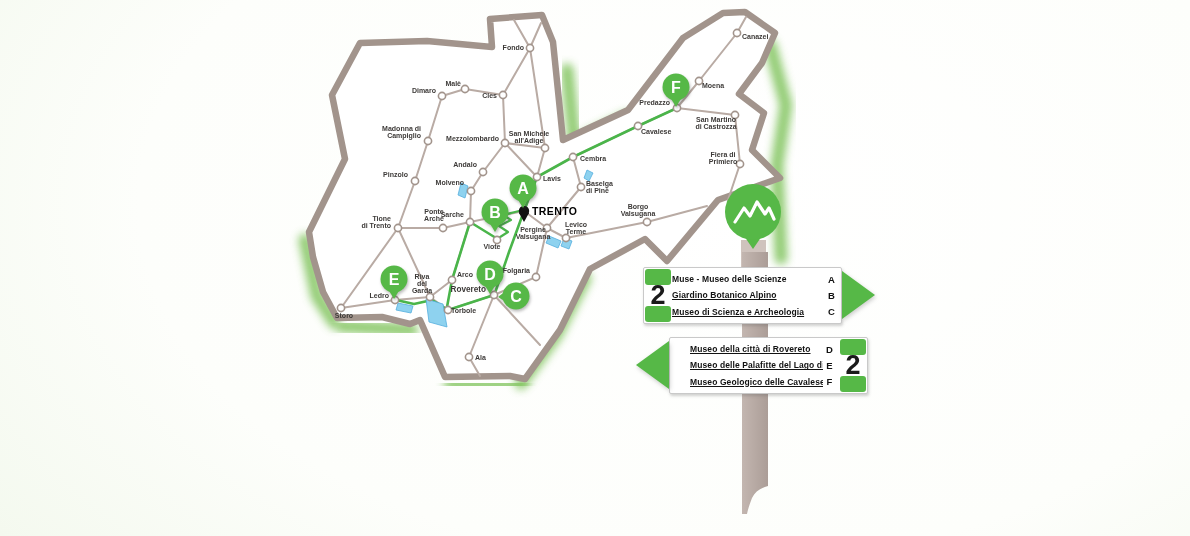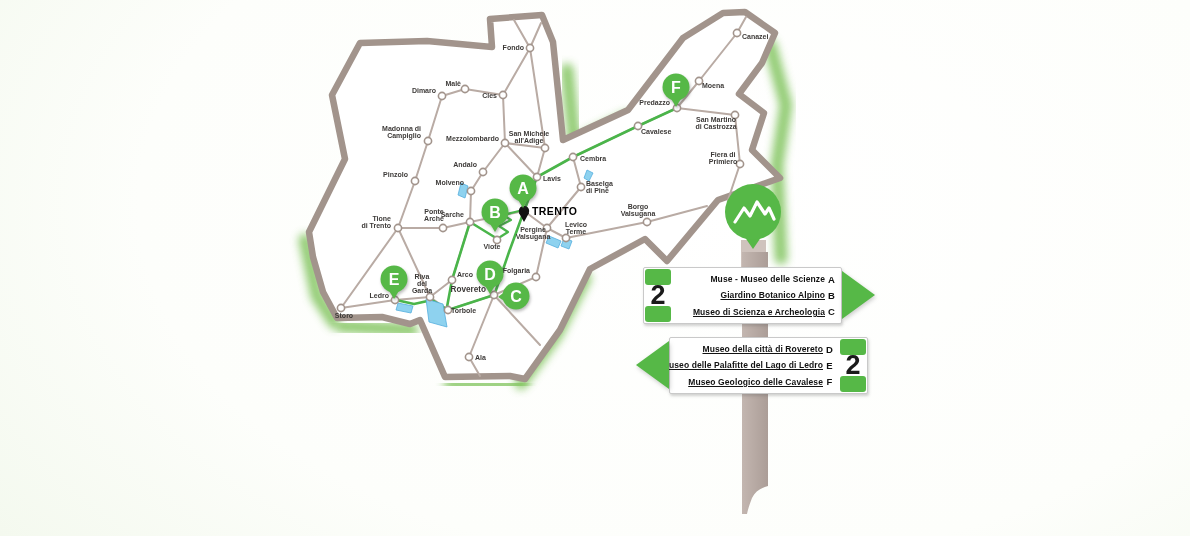--- a/index.html
+++ b/index.html
@@ -14,22 +14,22 @@
     border:1px solid #c9c9c9;border-radius:2px;box-sizing:border-box;
     box-shadow:1px 2px 3px rgba(90,90,90,.28);display:flex;
   }
   #sign1{left:643px;top:267px;}
   #sign2{left:669px;top:337px;}
   .numcol{width:28px;flex:none;position:relative;display:flex;align-items:center;justify-content:center;}
   .tab{position:absolute;left:1px;right:1px;height:16px;background:var(--green);border-radius:3px;}
   .tab.top{top:1px}
   .tab.bot{bottom:1px}
   .num{font-weight:700;font-size:27px;line-height:1;color:#1a1a1a;}
-  .rows{flex:1;display:flex;flex-direction:column;justify-content:space-around;padding:3px 3px 3px 0;min-width:0;align-items:flex-end;}
-  #sign2 .rows{padding-left:0;}
+  .rows{flex:1;display:flex;flex-direction:column;justify-content:space-around;padding:3px 3px 3px 0;min-width:0;}
+  #sign2 .rows{padding-left:20px;}
   .row{display:flex;align-items:center;height:16px;}
   .lbl{flex:1;font-weight:700;font-size:8.5px;color:#121212;letter-spacing:.1px;white-space:nowrap;overflow:hidden;text-decoration:underline;}
   .lbl.ul{text-decoration:underline;text-underline-offset:2px;}
   .ltr{width:13px;flex:none;text-align:center;font-weight:700;font-size:9.5px;color:#121212;}
   .arrow{position:absolute;width:0;height:0;border-top:24px solid transparent;border-bottom:24px solid transparent;
          filter:drop-shadow(1px 2px 2px rgba(90,90,90,.3));}
   .arrow-right{left:842px;top:271px;border-left:33px solid var(--green);}
   .arrow-left{left:636px;top:341px;border-right:33px solid var(--green);}
 </style>
 </head>

